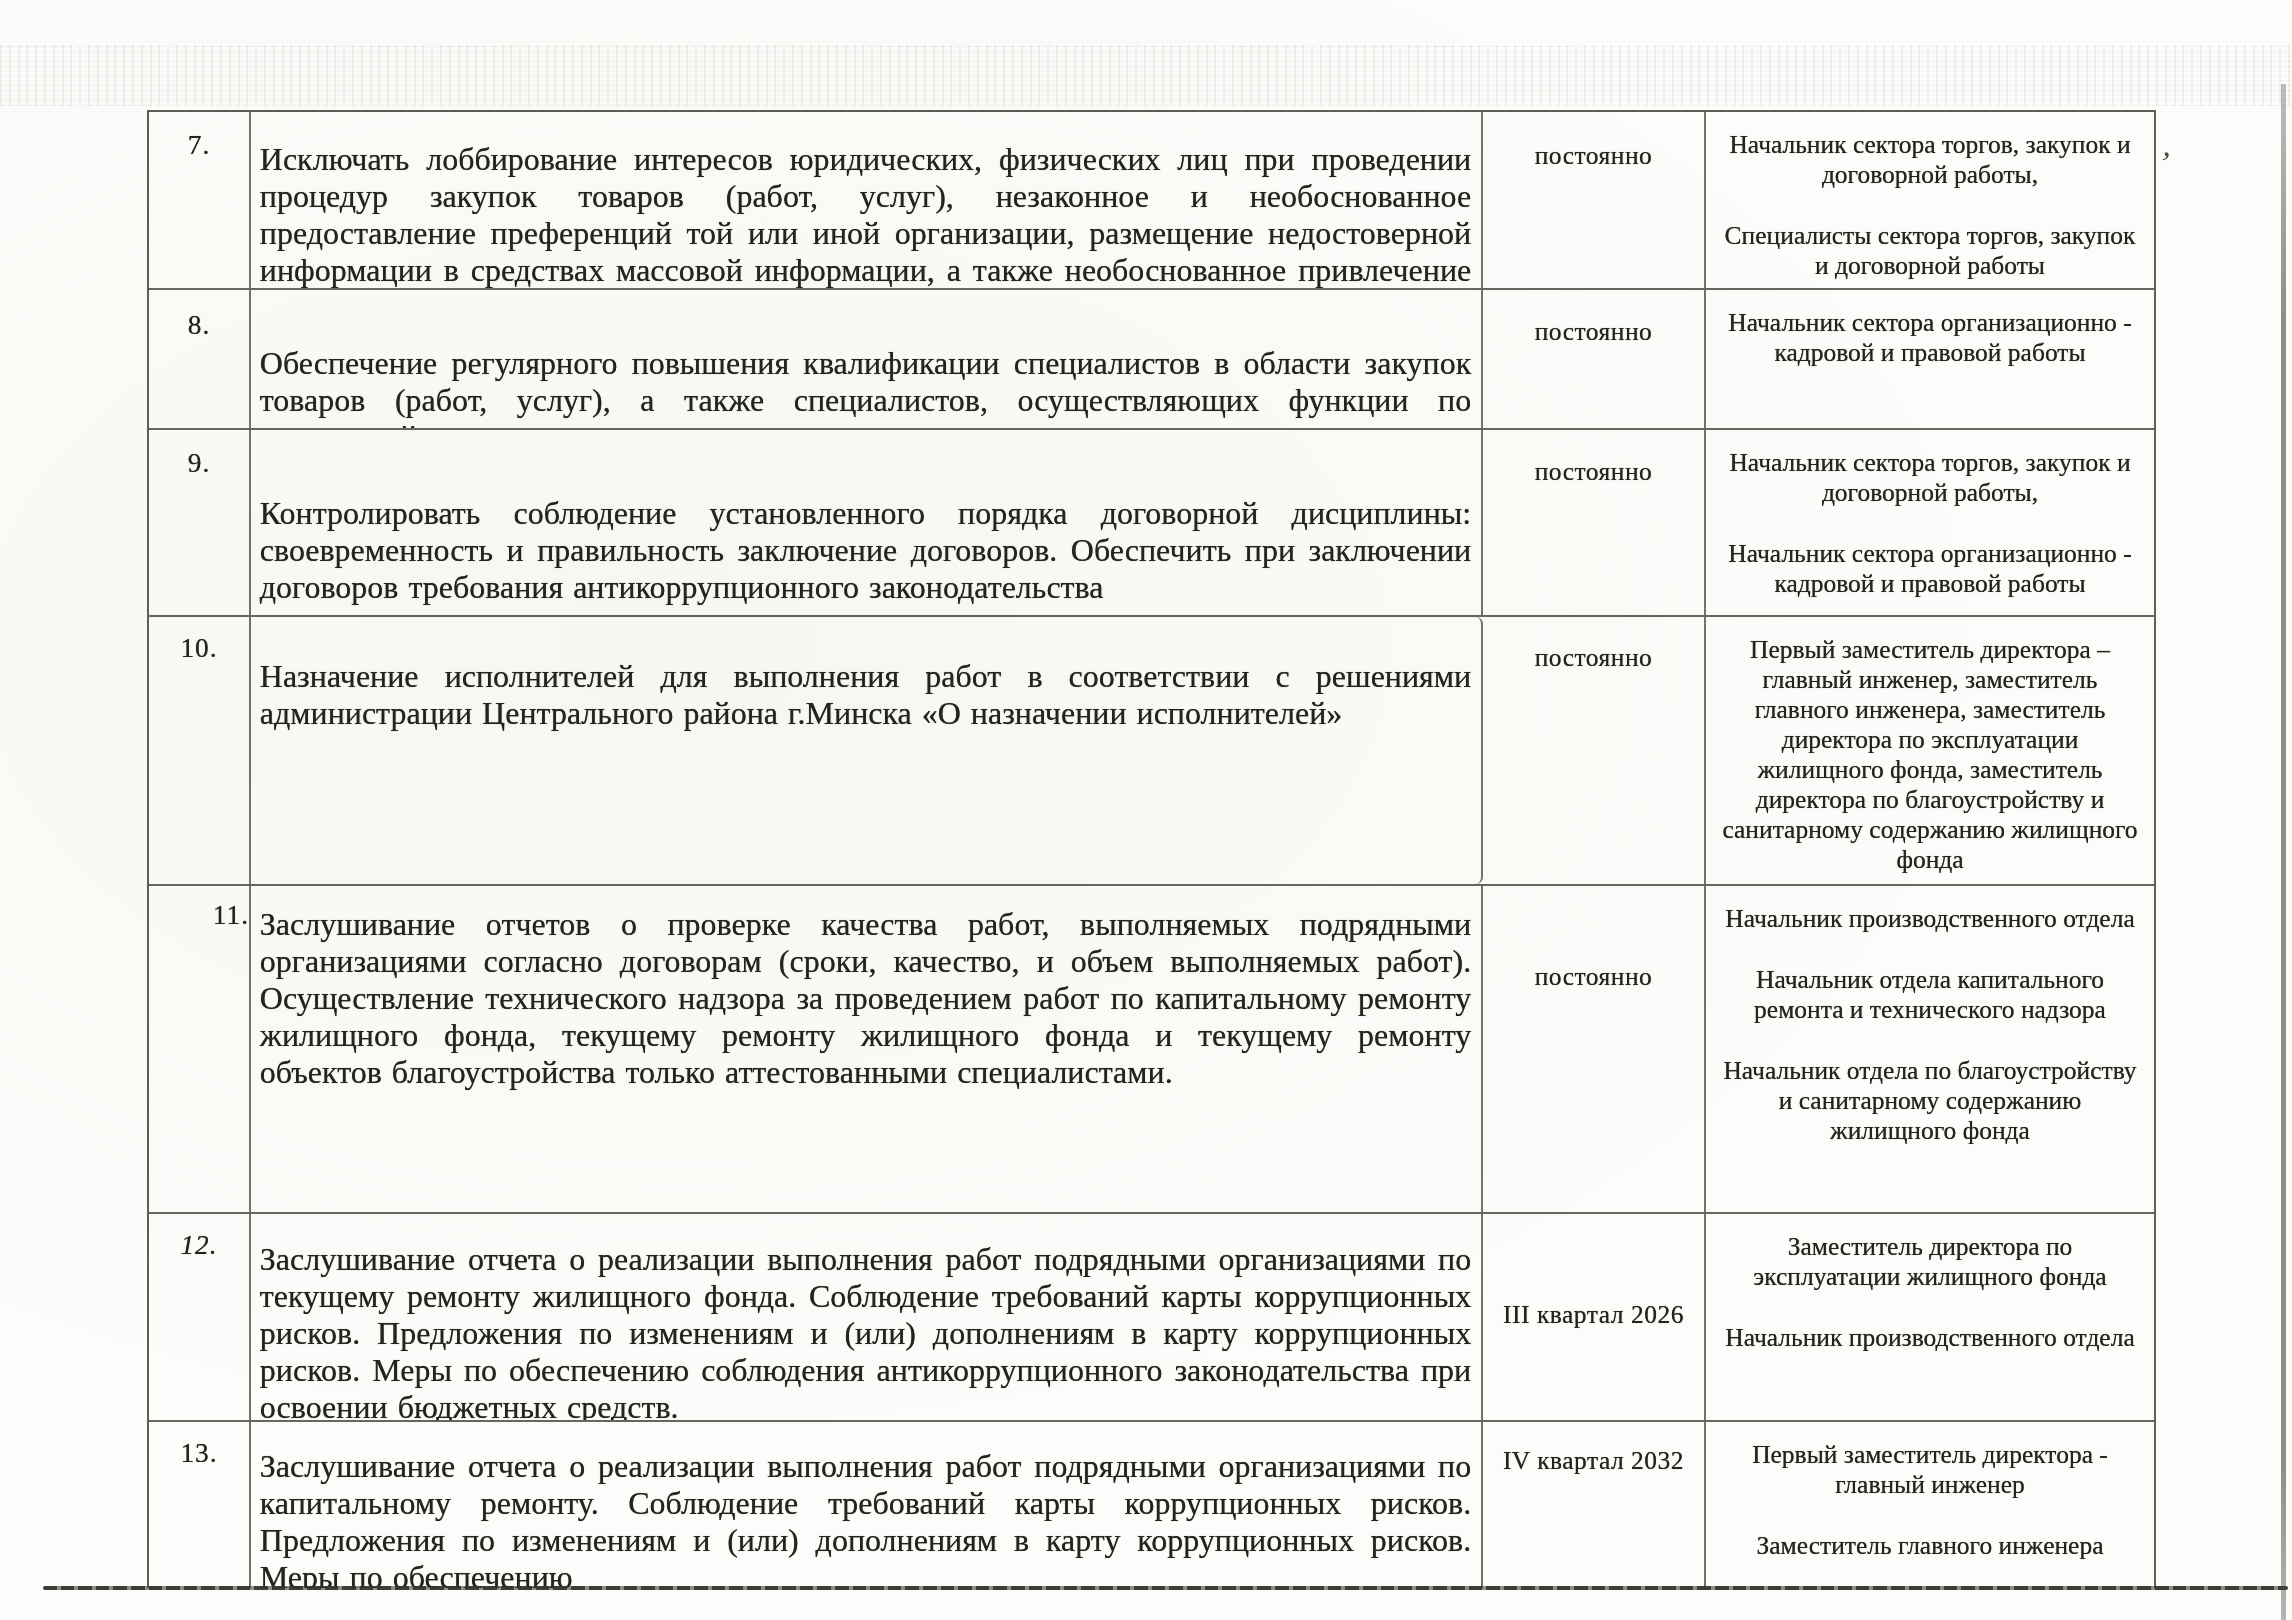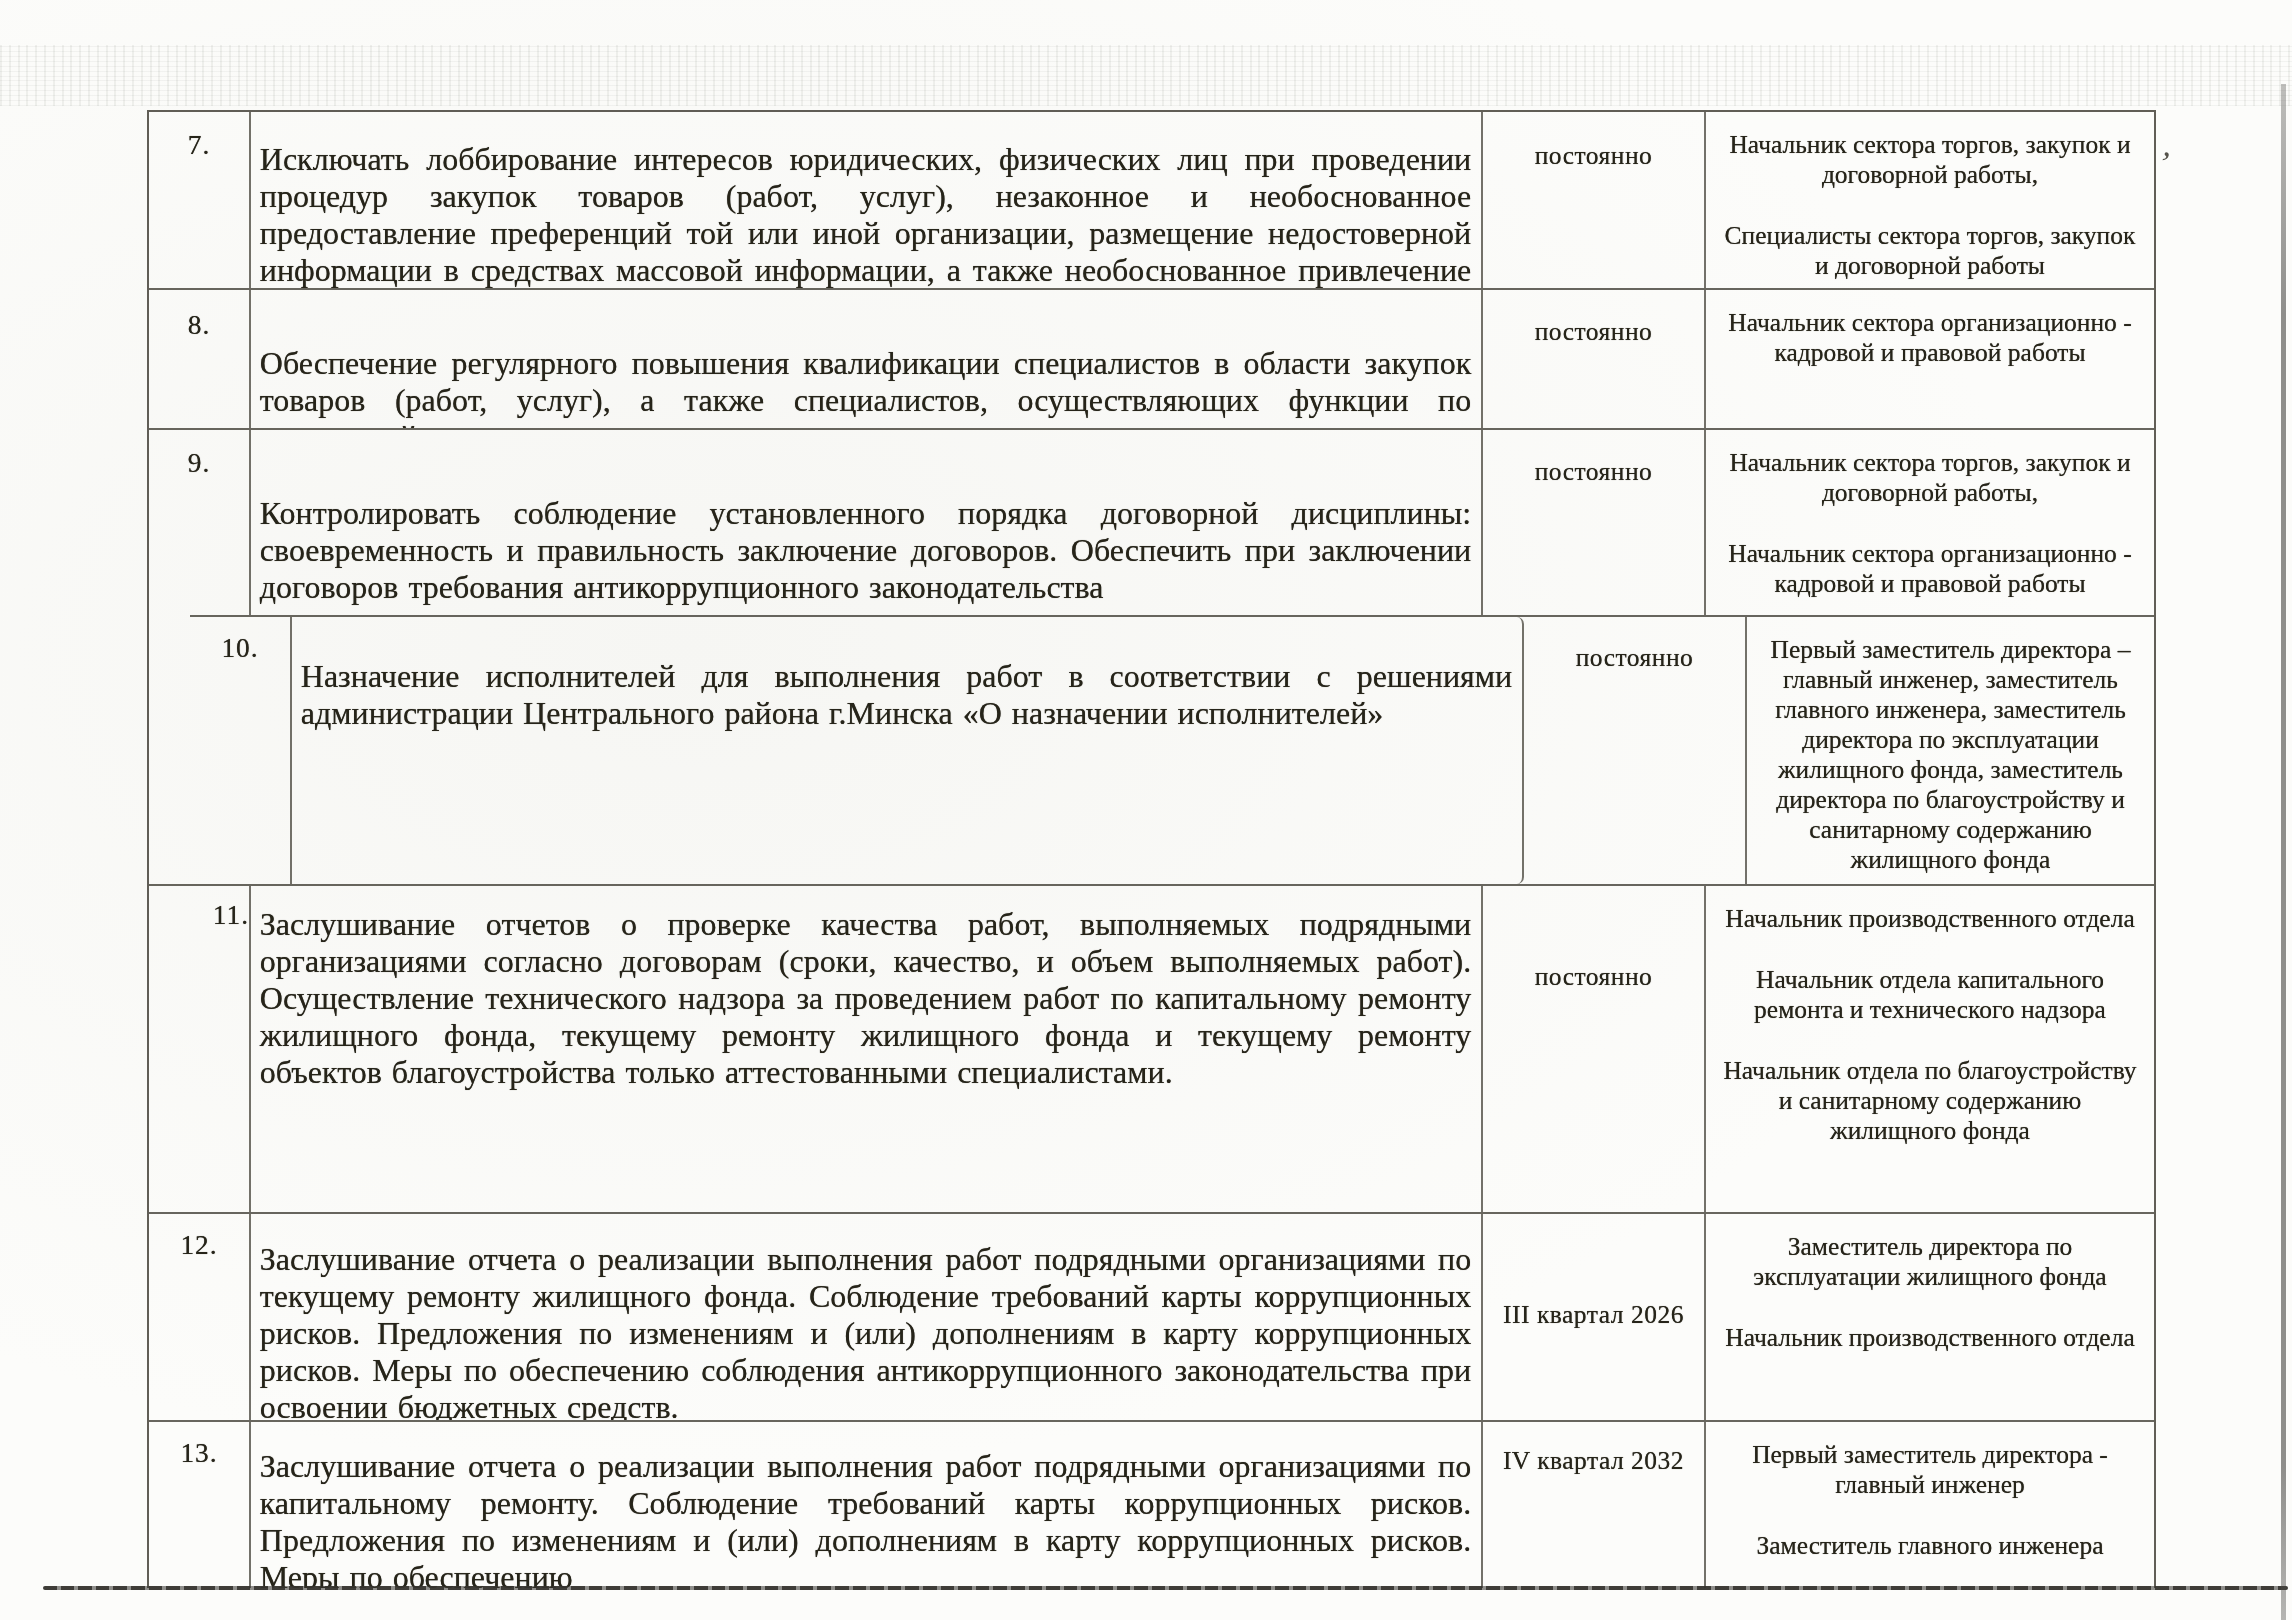--- a/index.html
+++ b/index.html
@@ -136,21 +136,21 @@
       <span>Контролировать соблюдение установленного порядка договорной дисциплины: своевременность и правильность заключение договоров. Обеспечить при заключении договоров требования антикоррупционного законодательства</span>
     </div>
     <div class="cell period" style="padding-top: 27.4px;">
       <span>постоянно</span>
     </div>
     <div class="cell resp">
           <div class="resp-group">Начальник сектора торгов, закупок и договорной работы,</div>
           <div class="resp-group">Начальник сектора организационно - кадровой и правовой работы</div>
         </div>
   </div>
-      <div class="t-row" style="height: 269px; margin-left: 41px;">
+      <div class="t-row" style="height: 269px;">
     <div class="cell num" style="padding-top: 15.7px;">
       <span>10.</span>
     </div>
     <div class="cell task" style="padding-top: 41px; border-radius: 7px;">
       <span>Назначение исполнителей для выполнения работ в соответствии с решениями администрации Центрального района г.Минска «О назначении исполнителей»</span>
     </div>
     <div class="cell period" style="padding-top: 25.5px;">
       <span>постоянно</span>
     </div>
     <div class="cell resp">
@@ -167,21 +167,21 @@
     <div class="cell period" style="padding-top: 76px;">
       <span>постоянно</span>
     </div>
     <div class="cell resp">
           <div class="resp-group">Начальник производственного отдела</div>
           <div class="resp-group">Начальник отдела капитального ремонта и технического надзора</div>
           <div class="resp-group">Начальник отдела по благоустройству и санитарному содержанию жилищного фонда</div>
         </div>
   </div>
       <div class="t-row" style="height: 208px;">
-    <div class="cell num" style="padding-top: 15.7px;">
+    <div class="cell num" style="padding-top: 15.7px; font-style: italic;">
       <span>12.</span>
     </div>
     <div class="cell task" style="padding-top: 27.4px;">
       <span>Заслушивание отчета о реализации выполнения работ подрядными организациями по текущему ремонту жилищного фонда. Соблюдение требований карты коррупционных рисков. Предложения по изменениям  и (или) дополнениям в карту коррупционных рисков. Меры по обеспечению соблюдения антикоррупционного законодательства при освоении бюджетных средств.</span>
     </div>
     <div class="cell period" style="padding-top: 86px;">
       <span>III квартал 2026</span>
     </div>
     <div class="cell resp">
           <div class="resp-group">Заместитель директора по эксплуатации жилищного фонда</div>

